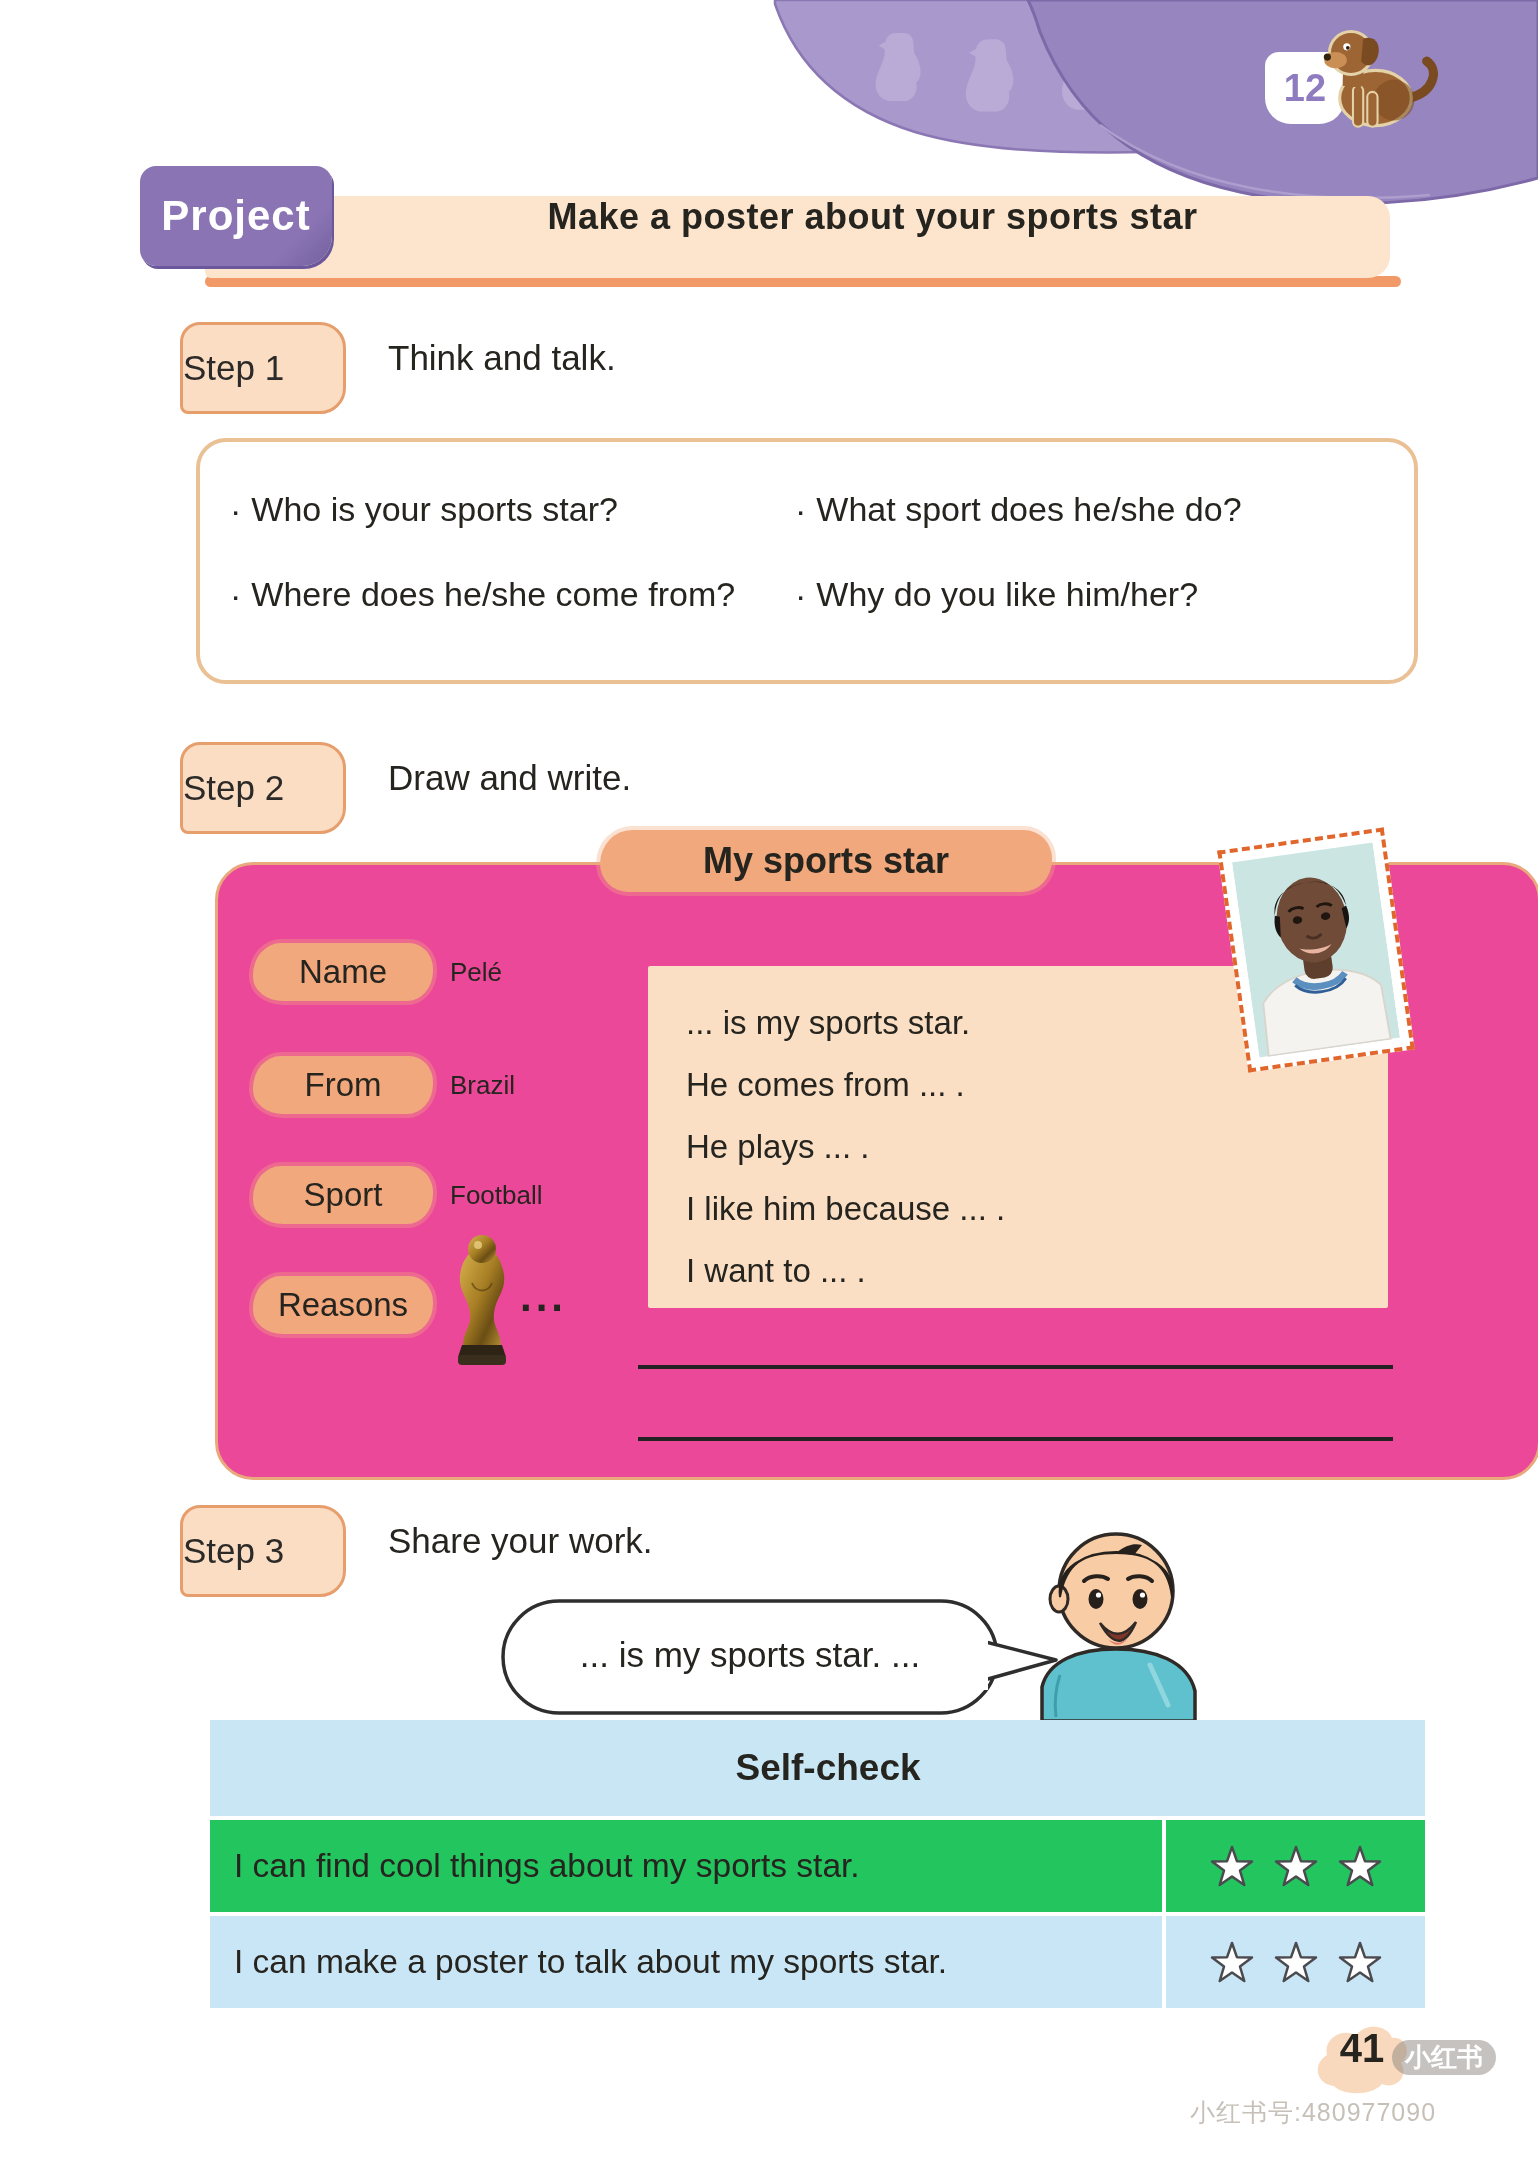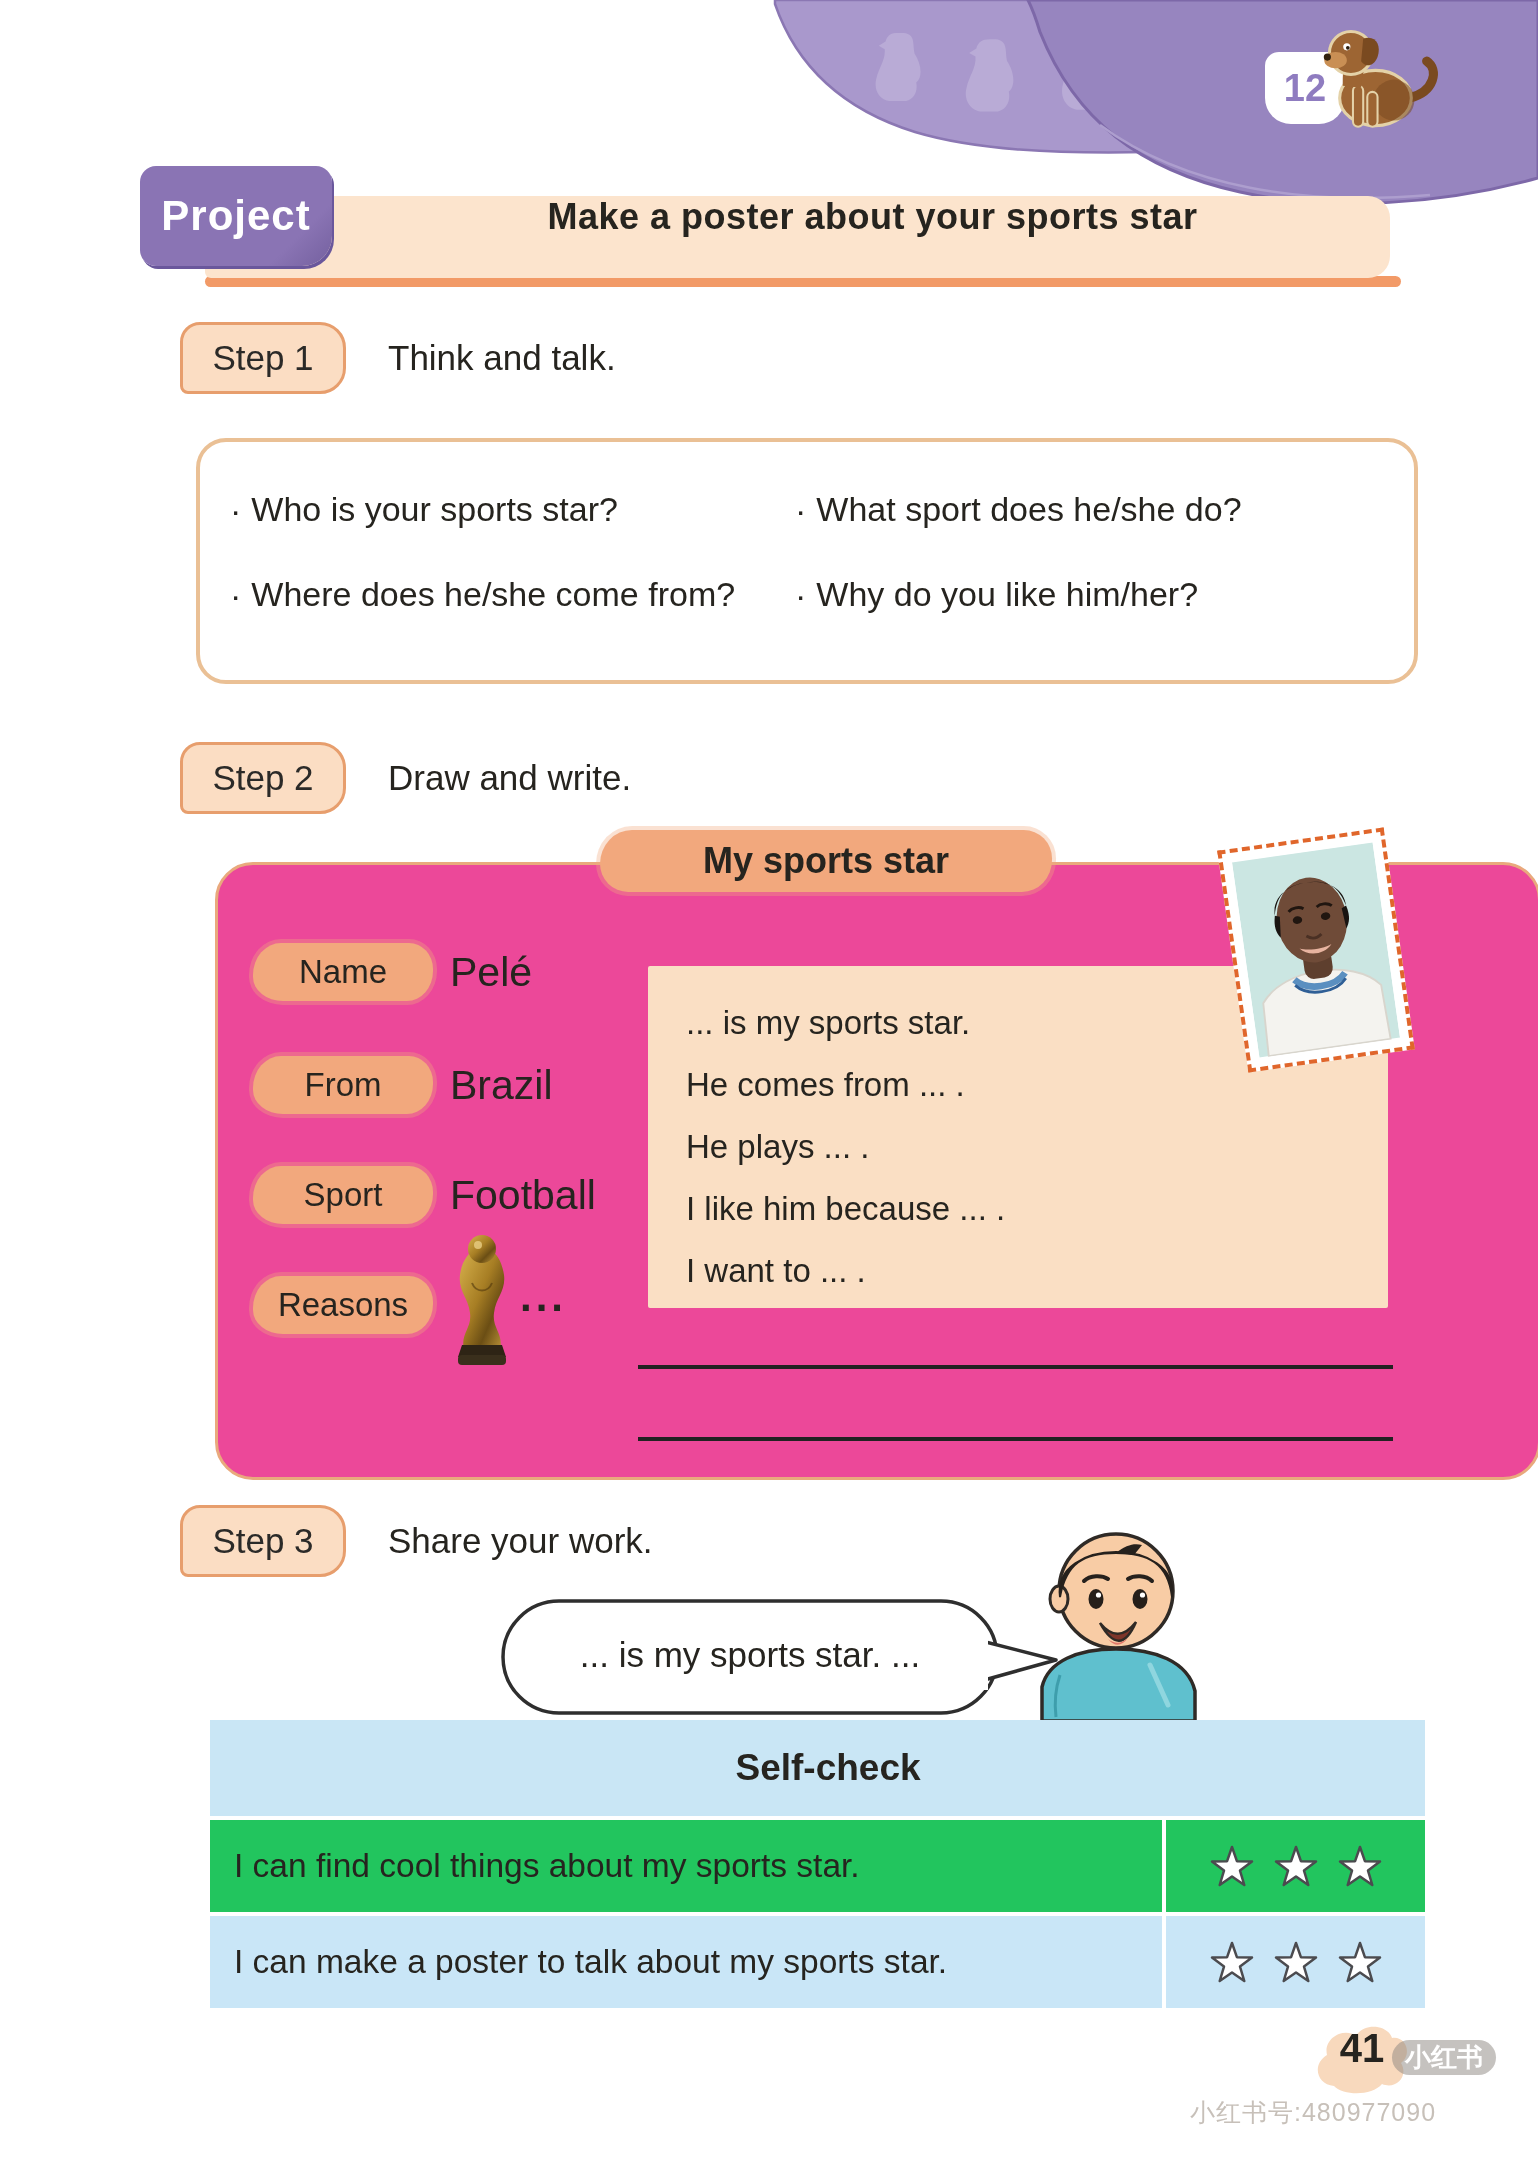--- a/index.html
+++ b/index.html
@@ -19,22 +19,22 @@
       border-radius:6px 22px 22px 6px;z-index:1;display:flex;align-items:flex-start;justify-content:center;}
   .heading-bar span{font-size:36px;font-weight:bold;padding-left:150px;letter-spacing:.5px;}
   .heading-underline{left:205px;top:276px;width:1196px;height:11px;background:#F29A67;border-radius:6px;z-index:1;}
   .project-badge{left:140px;top:166px;width:192px;height:100px;z-index:2;
       background:linear-gradient(135deg,#8A74B4 78%,#74609F 100%);
       border-radius:16px 16px 30px 16px;display:flex;align-items:center;justify-content:center;
       color:#fff;font-size:42px;font-weight:bold;letter-spacing:1px;
       box-shadow:2px 3px 0 #6A579C;}
 
   
-  .step-badge{width:166px;height:72px;background:#FBDDC3;border:3px solid #E79E6D;
-      border-radius:20px 26px 26px 8px;display:flex;align-items:center;justify-content:center;
+  .step-badge{width:166px;height:92px;background:#FBDDC3;border:3px solid #E79E6D;
+      border-radius:20px 26px 26px 8px;display:flex;align-items:center;justify-content:flex-start;
       font-size:35px;color:#2b2a28;box-sizing:border-box;}
   .step-text{font-size:35px;line-height:72px;}
 
   
   .qbox{left:196px;top:438px;width:1222px;height:246px;background:#fff;border:4px solid #EAC095;
       border-radius:30px;box-sizing:border-box;}
   .qgrid{position:absolute;left:30px;top:48px;width:1150px;display:grid;
       grid-template-columns:565px 560px;row-gap:44px;}
   .q{font-size:34px;display:flex;align-items:flex-start;}
   .q .bullet{font-size:34px;margin-right:10px;line-height:1.2;}
@@ -42,21 +42,21 @@
   
   .card{left:215px;top:862px;width:1326px;height:618px;border:3px solid #E9A97D;border-radius:38px;
       background:#ec4899;box-sizing:border-box;padding-left:24px;}
   .mystar-badge{left:600px;top:830px;width:452px;height:62px;background:#F2A87D;z-index:2;
       border-radius:34px 30px 32px 30px/36px 30px 34px 30px;display:flex;align-items:center;justify-content:center;
       font-size:36px;font-weight:bold;color:#26241f;
       box-shadow:0 0 0 4px rgba(242,168,125,.35);}
   .pill{position:absolute;left:35px;width:180px;height:58px;background:#F2A87D;
       border-radius:28px 24px 26px 30px/32px 26px 30px 24px;display:flex;align-items:center;justify-content:center;
       font-size:33px;box-shadow:0 0 0 4px rgba(242,168,125,.35);}
-  .pill-value{position:absolute;left:232px;font-size:41px;line-height:58px;}
+  .pill-value{position:absolute;left:232px;font-size:26px;line-height:58px;}
   .frames-box{position:absolute;left:430px;top:101px;width:740px;height:342px;background:#FADFC4;
       border-radius:2px;box-sizing:border-box;padding:26px 20px 0 38px;}
   .frames-box div{font-size:33px;line-height:62px;}
   .write-line{position:absolute;left:420px;width:755px;height:4px;background:#222;}
   .dots{position:absolute;left:302px;top:408px;font-size:42px;font-weight:bold;letter-spacing:4px;}
 
   
   .photo{left:1232px;top:838px;width:168px;height:224px;background:#fff;z-index:3;
       border:4px dashed #E0662B;box-sizing:border-box;padding:9px;transform:rotate(-8deg);}
   .photo svg{display:block;}

